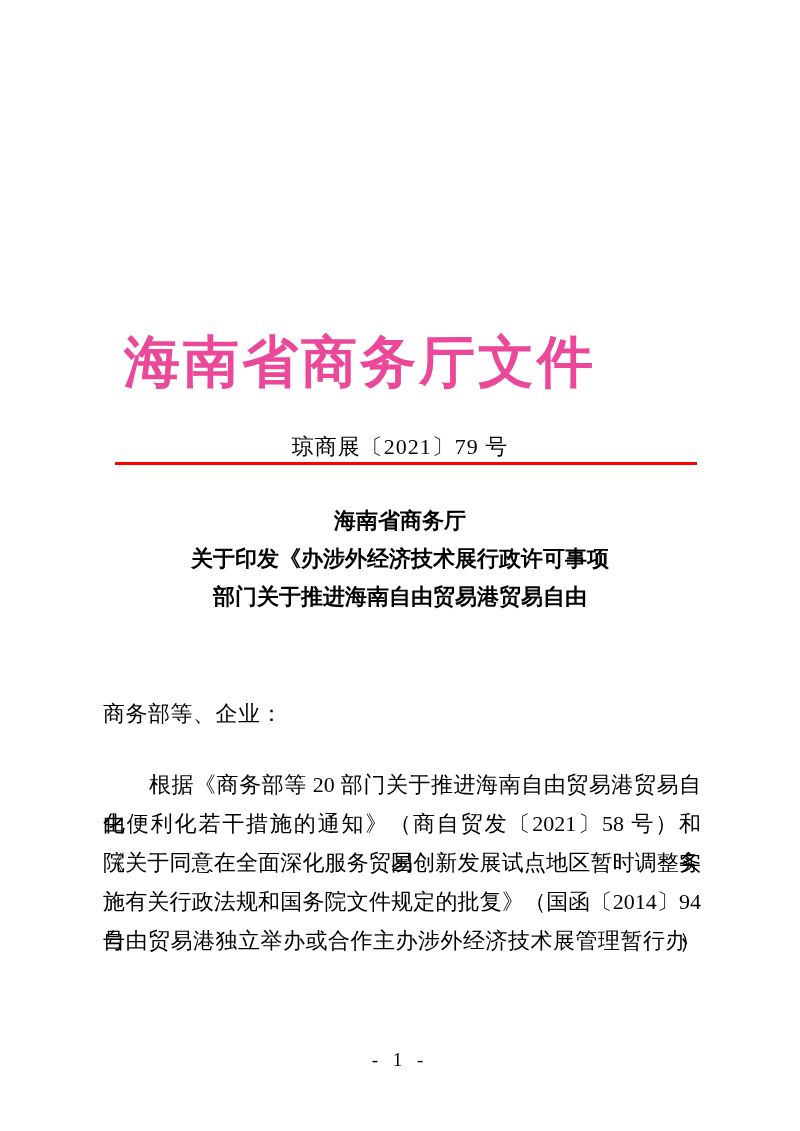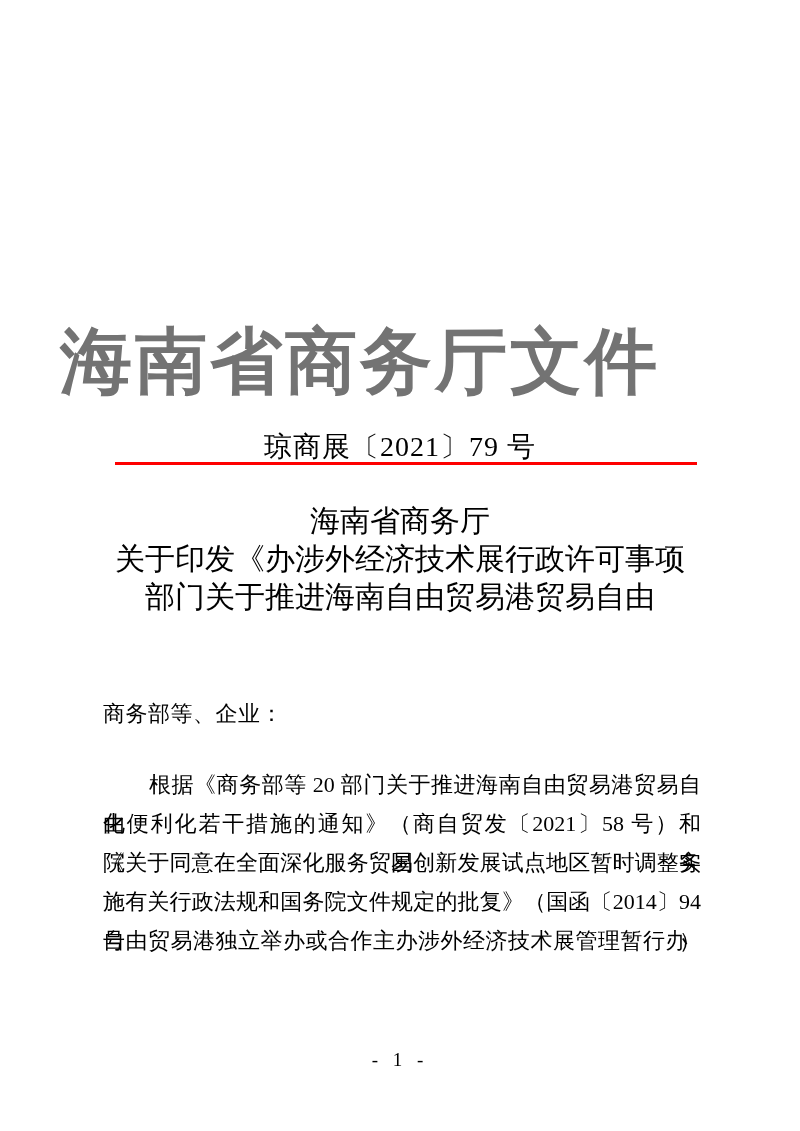--- a/index.html
+++ b/index.html
@@ -15,53 +15,53 @@
     overflow: hidden;
     font-family: "Liberation Serif", "DejaVu Serif", serif;
     color: #000000;
   }
   .org-title {
     position: absolute;
     top: 312px;
     left: 0;
     width: 720px;
     text-align: center;
-    font-size: 72px;
+    font-size: 56px;
     line-height: 100px;
     font-weight: bold;
     letter-spacing: 3px;
-    color: #737373;
+    color: #ec4899;
     white-space: nowrap;
   }
   .doc-number {
     position: absolute;
     top: 433px;
     left: 0;
     width: 800px;
     text-align: center;
-    font-size: 28px;
+    font-size: 22px;
     line-height: 28px;
     letter-spacing: 1px;
   }
   .red-rule {
     position: absolute;
     top: 462px;
     left: 115px;
     width: 582px;
     height: 3px;
     background: #fe0000;
   }
   .doc-title {
     position: absolute;
     top: 502px;
     left: 80px;
     width: 640px;
     text-align: center;
-    font-weight: normal;
-    font-size: 30px;
+    font-weight: bold;
+    font-size: 22px;
     line-height: 38px;
   }
   .body-text {
     position: absolute;
     top: 694px;
     left: 103px;
     width: 598px;
     font-size: 22px;
   }
   .body-line {

